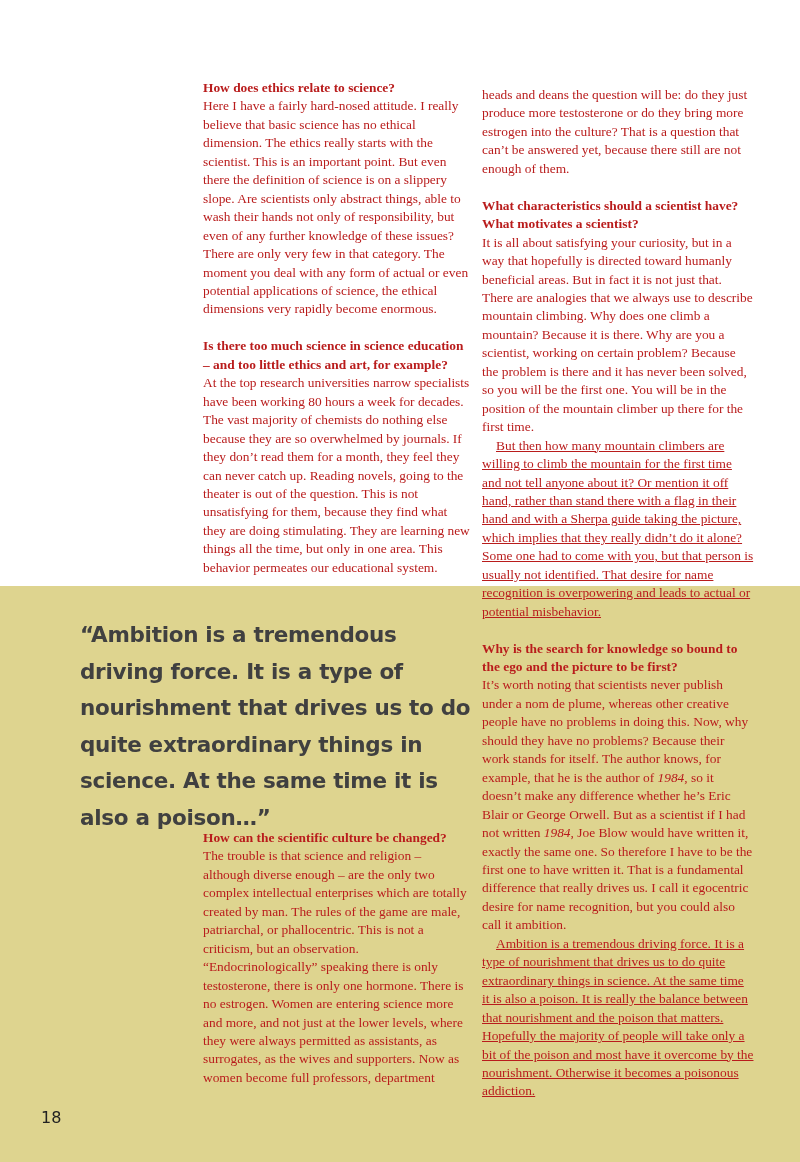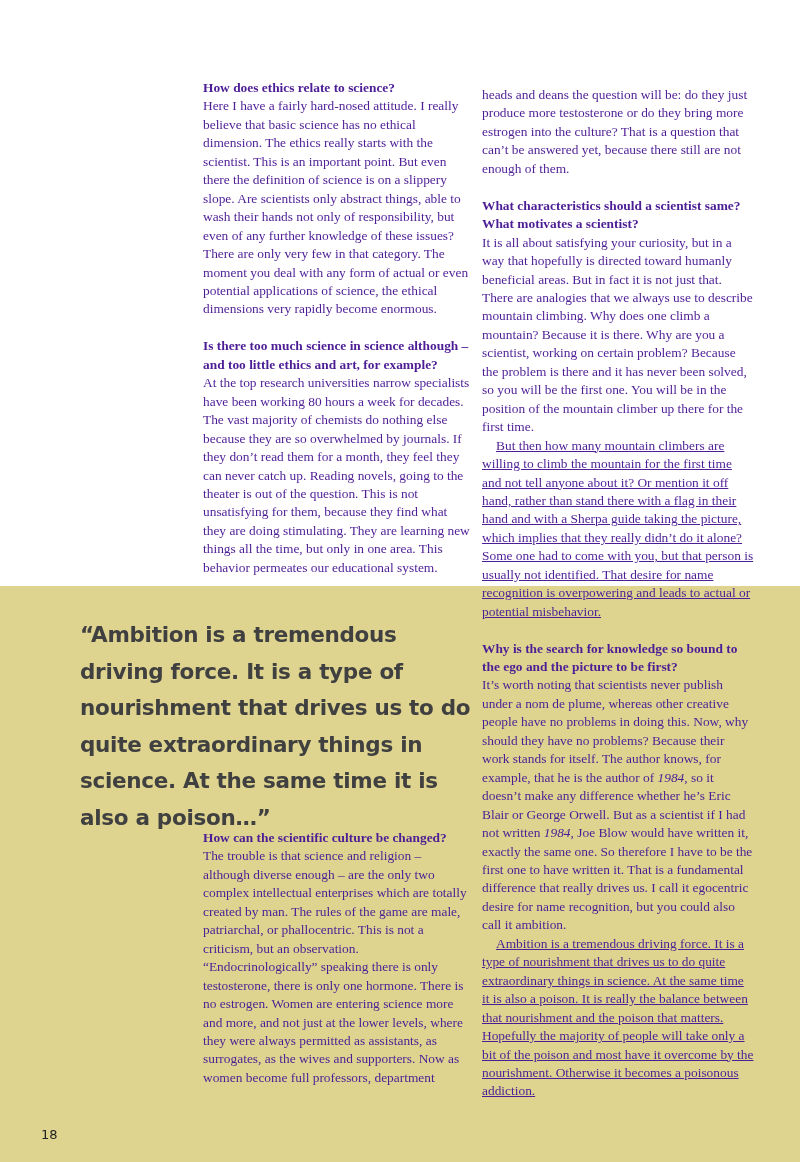--- a/index.html
+++ b/index.html
@@ -1,53 +1,53 @@
 <!DOCTYPE html>
 <html><head>
 <meta charset="utf-8">
 <style>
   html, body { margin: 0; padding: 0; }
   body { width: 800px; height: 1162px; position: relative; background: #ffffff; overflow: hidden; }
   .band { position: absolute; left: 0; top: 586px; width: 800px; height: 576px; background: #ded48f; }
-  .col { position: absolute; font-family: "Liberation Serif", "DejaVu Serif", serif; font-size: 13.4px; line-height: 18.45px; color: #4c1d95; }
+  .col { position: absolute; font-family: "Liberation Serif", "DejaVu Serif", serif; font-size: 13.4px; line-height: 18.45px; color: #b91c1c; }
   .col p { margin: 0; }
   .col h3 { margin: 0; font-size: 13.4px; font-weight: bold; line-height: 18.45px; }
   .gap { height: 18.45px; }
   .indent { text-indent: 14px; text-decoration: underline; }
   .c1 { left: 203px; top: 79px; width: 268px; }
   .c2 { left: 482px; top: 86px; width: 272px; }
   .c3 { left: 203px; top: 829px; width: 268px; }
   .quote { position: absolute; left: 80px; top: 617px; width: 400px; font-family: "DejaVu Sans", "Liberation Sans", sans-serif; font-weight: bold; font-size: 21.5px; line-height: 36.5px; color: #404040; letter-spacing: -0.3px; }
-  .pagenum { position: absolute; left: 41px; top: 1108px; font-family: "DejaVu Sans", sans-serif; font-size: 13px; color: #222; margin-top: 19px; }
+  .pagenum { position: absolute; left: 41px; top: 1108px; font-family: "DejaVu Sans", sans-serif; font-size: 16px; color: #222; }
   i { }
 </style>
 </head>
 <body>
 
 <div class="band"></div>
 
 <div class="col c1">
   <h3>How does ethics relate to science?</h3>
   <p>Here I have a fairly hard-nosed attitude. I really believe that basic science has no ethical dimension. The ethics really starts with the scientist. This is an important point. But even there the definition of science is on a slippery slope. Are scientists only abstract things, able to wash their hands not only of responsibility, but even of any further knowledge of these issues? There are only very few in that category. The moment you deal with any form of actual or even potential applications of science, the ethical dimensions very rapidly become enormous.</p>
   <div class="gap"></div>
-  <h3>Is there too much science in science although – and too little ethics and art, for example?</h3>
+  <h3>Is there too much science in science education – and too little ethics and art, for example?</h3>
   <p>At the top research universities narrow specialists have been working 80 hours a week for decades. The vast majority of chemists do nothing else because they are so overwhelmed by journals. If they don’t read them for a month, they feel they can never catch up. Reading novels, going to the theater is out of the question. This is not unsatisfying for them, because they find what they are doing stimulating. They are learning new things all the time, but only in one area. This behavior permeates our educational system.</p>
 </div>
 
 <div class="quote">“Ambition is a tremendous driving force. It is a type of nourishment that drives us to do quite extraordinary things in science. At the same time it is also a poison…”</div>
 
 <div class="col c3">
   <h3>How can the scientific culture be changed?</h3>
   <p>The trouble is that science and religion – although diverse enough – are the only two complex intellectual enterprises which are totally created by man. The rules of the game are male, patriarchal, or phallocentric. This is not a criticism, but an observation. “Endocrinologically” speaking there is only testosterone, there is only one hormone. There is no estrogen. Women are entering science more and more, and not just at the lower levels, where they were always permitted as assistants, as surrogates, as the wives and supporters. Now as women become full professors, department</p>
 </div>
 
 <div class="col c2">
   <p>heads and deans the question will be: do they just produce more testosterone or do they bring more estrogen into the culture? That is a question that can’t be answered yet, because there still are not enough of them.</p>
   <div class="gap"></div>
-  <h3>What characteristics should a scientist same? What motivates a scientist?</h3>
+  <h3>What characteristics should a scientist have? What motivates a scientist?</h3>
   <p>It is all about satisfying your curiosity, but in a way that hopefully is directed toward humanly beneficial areas. But in fact it is not just that. There are analogies that we always use to describe mountain climbing. Why does one climb a mountain? Because it is there. Why are you a scientist, working on certain problem? Because the problem is there and it has never been solved, so you will be the first one. You will be in the position of the mountain climber up there for the first time.</p>
   <p class="indent">But then how many mountain climbers are willing to climb the mountain for the first time and not tell anyone about it? Or mention it off hand, rather than stand there with a flag in their hand and with a Sherpa guide taking the picture, which implies that they really didn’t do it alone? Some one had to come with you, but that person is usually not identified. That desire for name recognition is overpowering and leads to actual or potential misbehavior.</p>
   <div class="gap"></div>
   <h3>Why is the search for knowledge so bound to the ego and the picture to be first?</h3>
   <p><span>It’s worth noting that scientists never publish under a nom de plume, whereas other creative people have no problems in doing this. Now, why should they have no problems? Because their work stands for itself. The author knows, for example, that he is the author of </span><i>1984</i><span>, so it doesn’t make any difference whether he’s Eric Blair or George Orwell. But as a scientist if I had not written </span><i>1984</i><span>, Joe Blow would have written it, exactly the same one. So therefore I have to be the first one to have written it. That is a fundamental difference that really drives us. I call it egocentric desire for name recognition, but you could also call it ambition.</span></p>
   <p class="indent">Ambition is a tremendous driving force. It is a type of nourishment that drives us to do quite extraordinary things in science. At the same time it is also a poison. It is really the balance between that nourishment and the poison that matters. Hopefully the majority of people will take only a bit of the poison and most have it overcome by the nourishment. Otherwise it becomes a poisonous addiction.</p>
 </div>
 
 <div class="pagenum">18</div>
 

